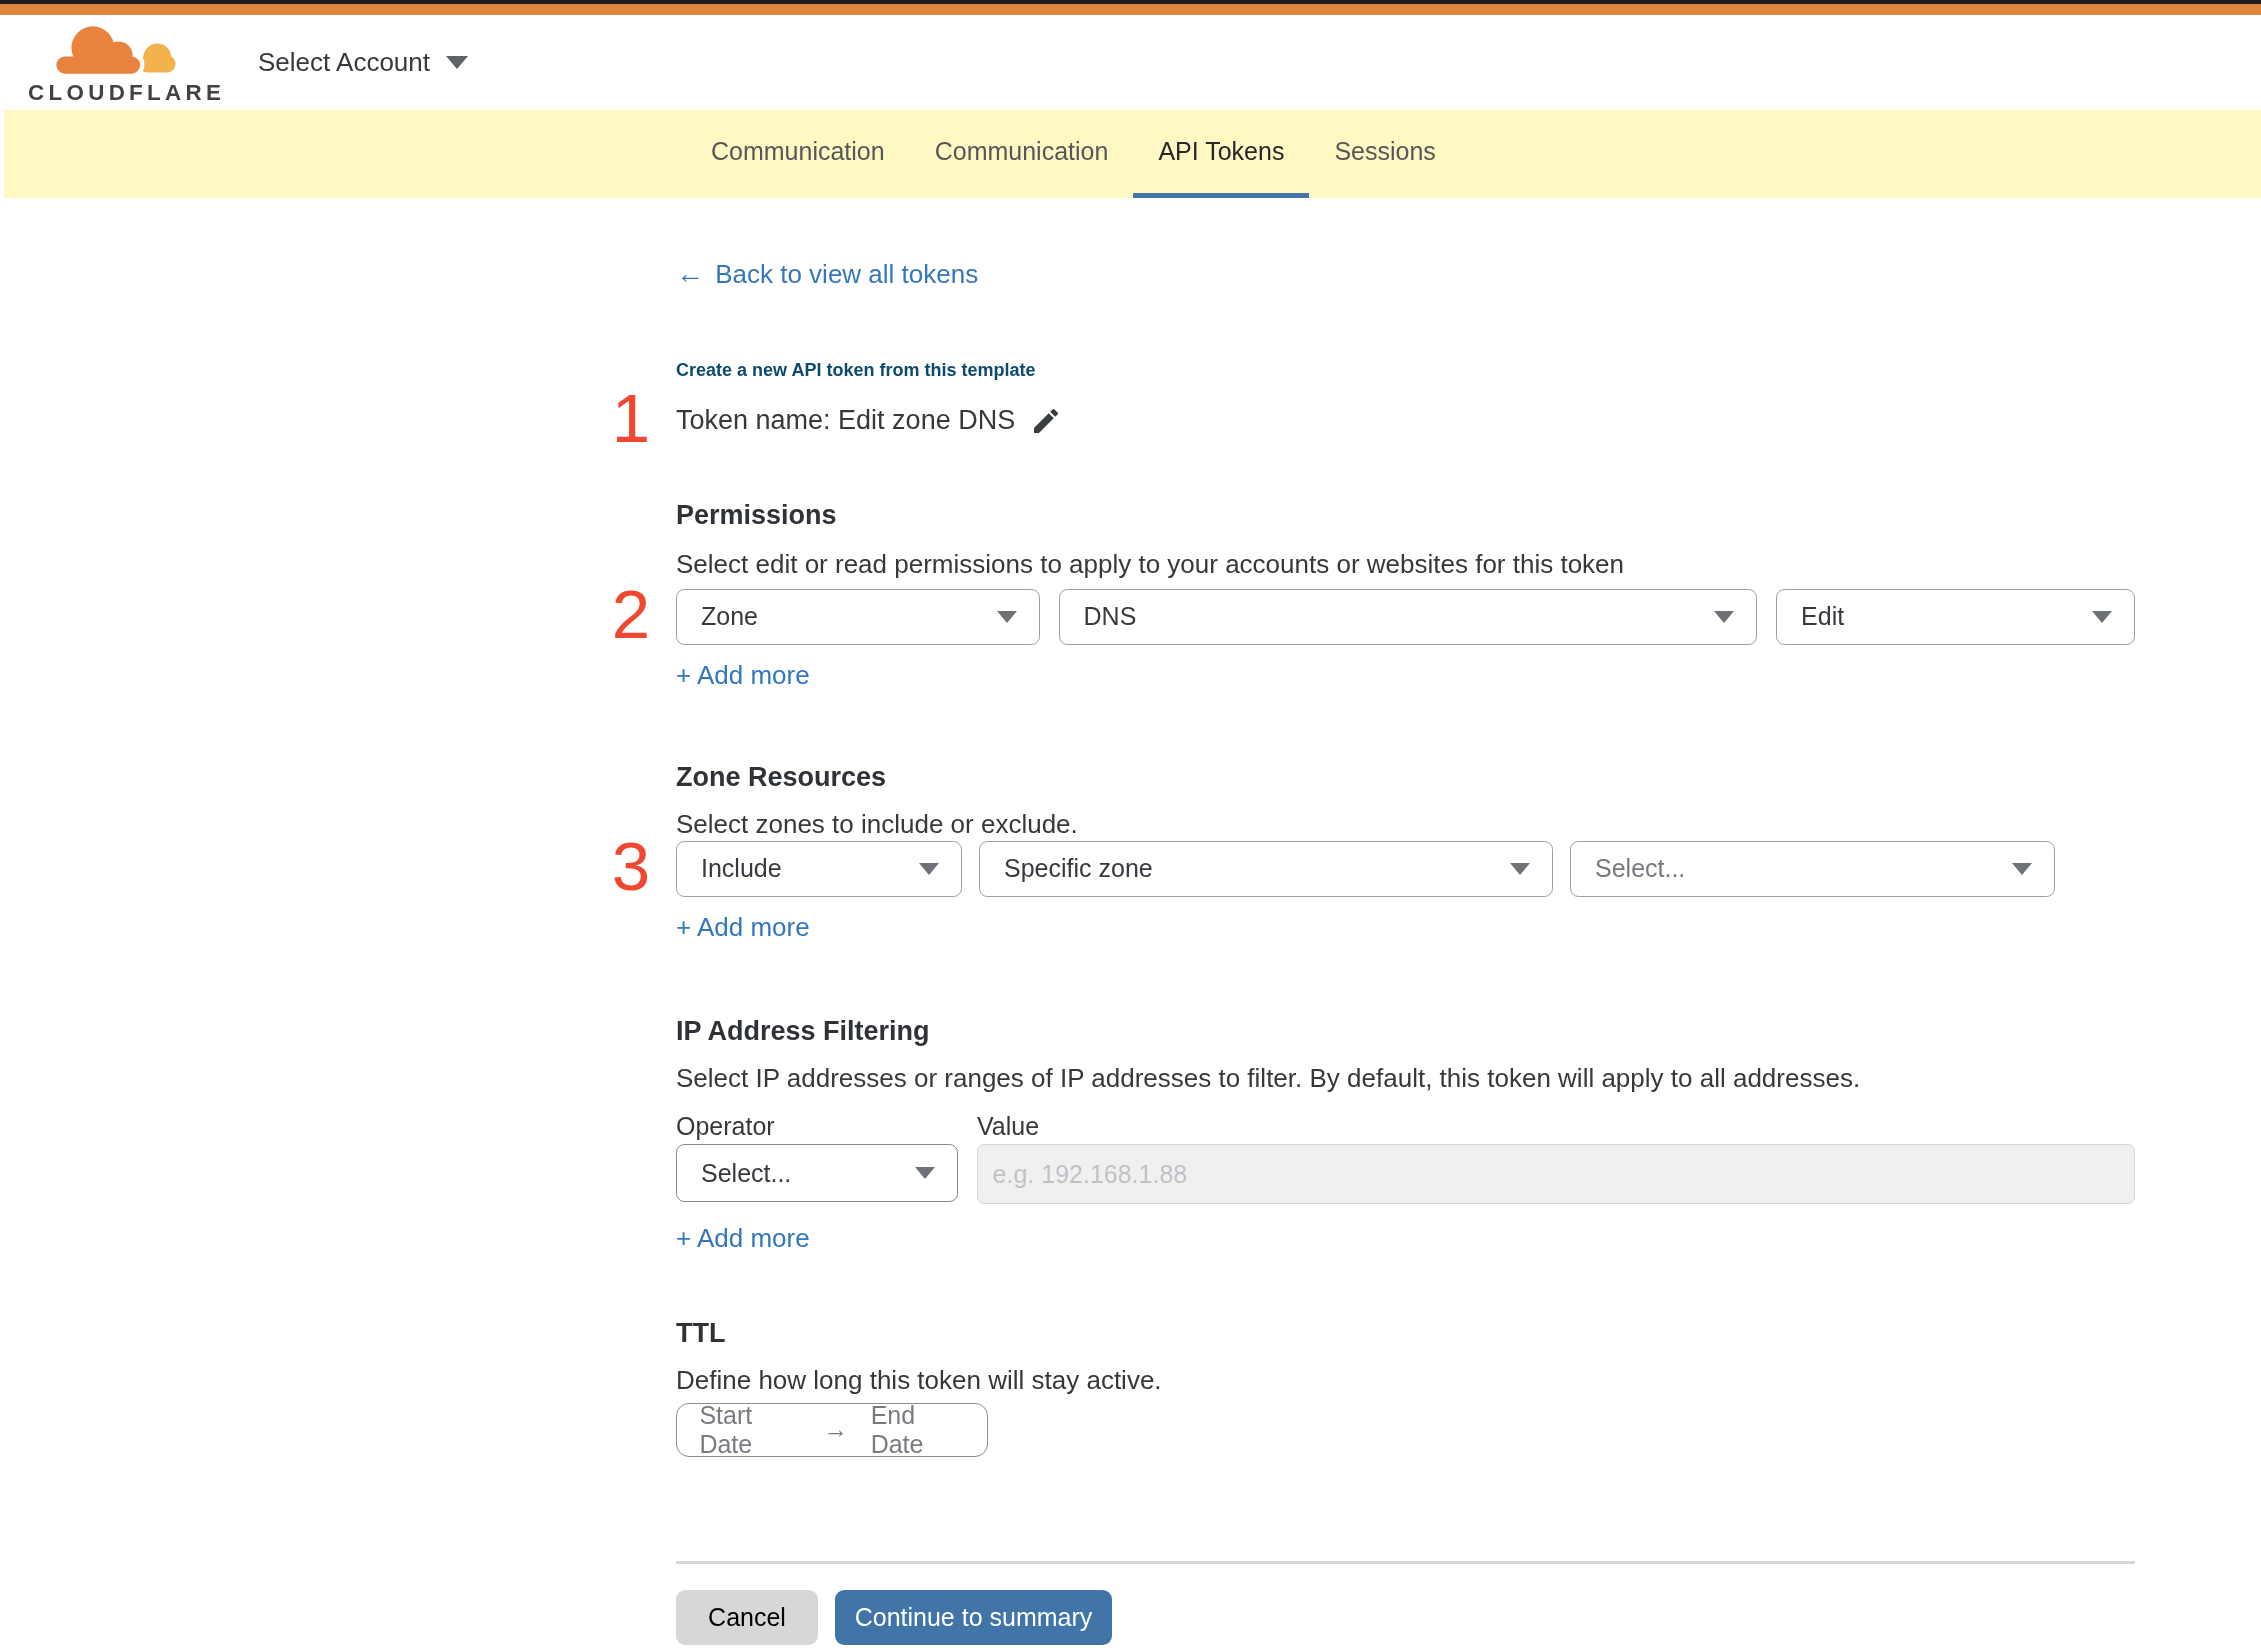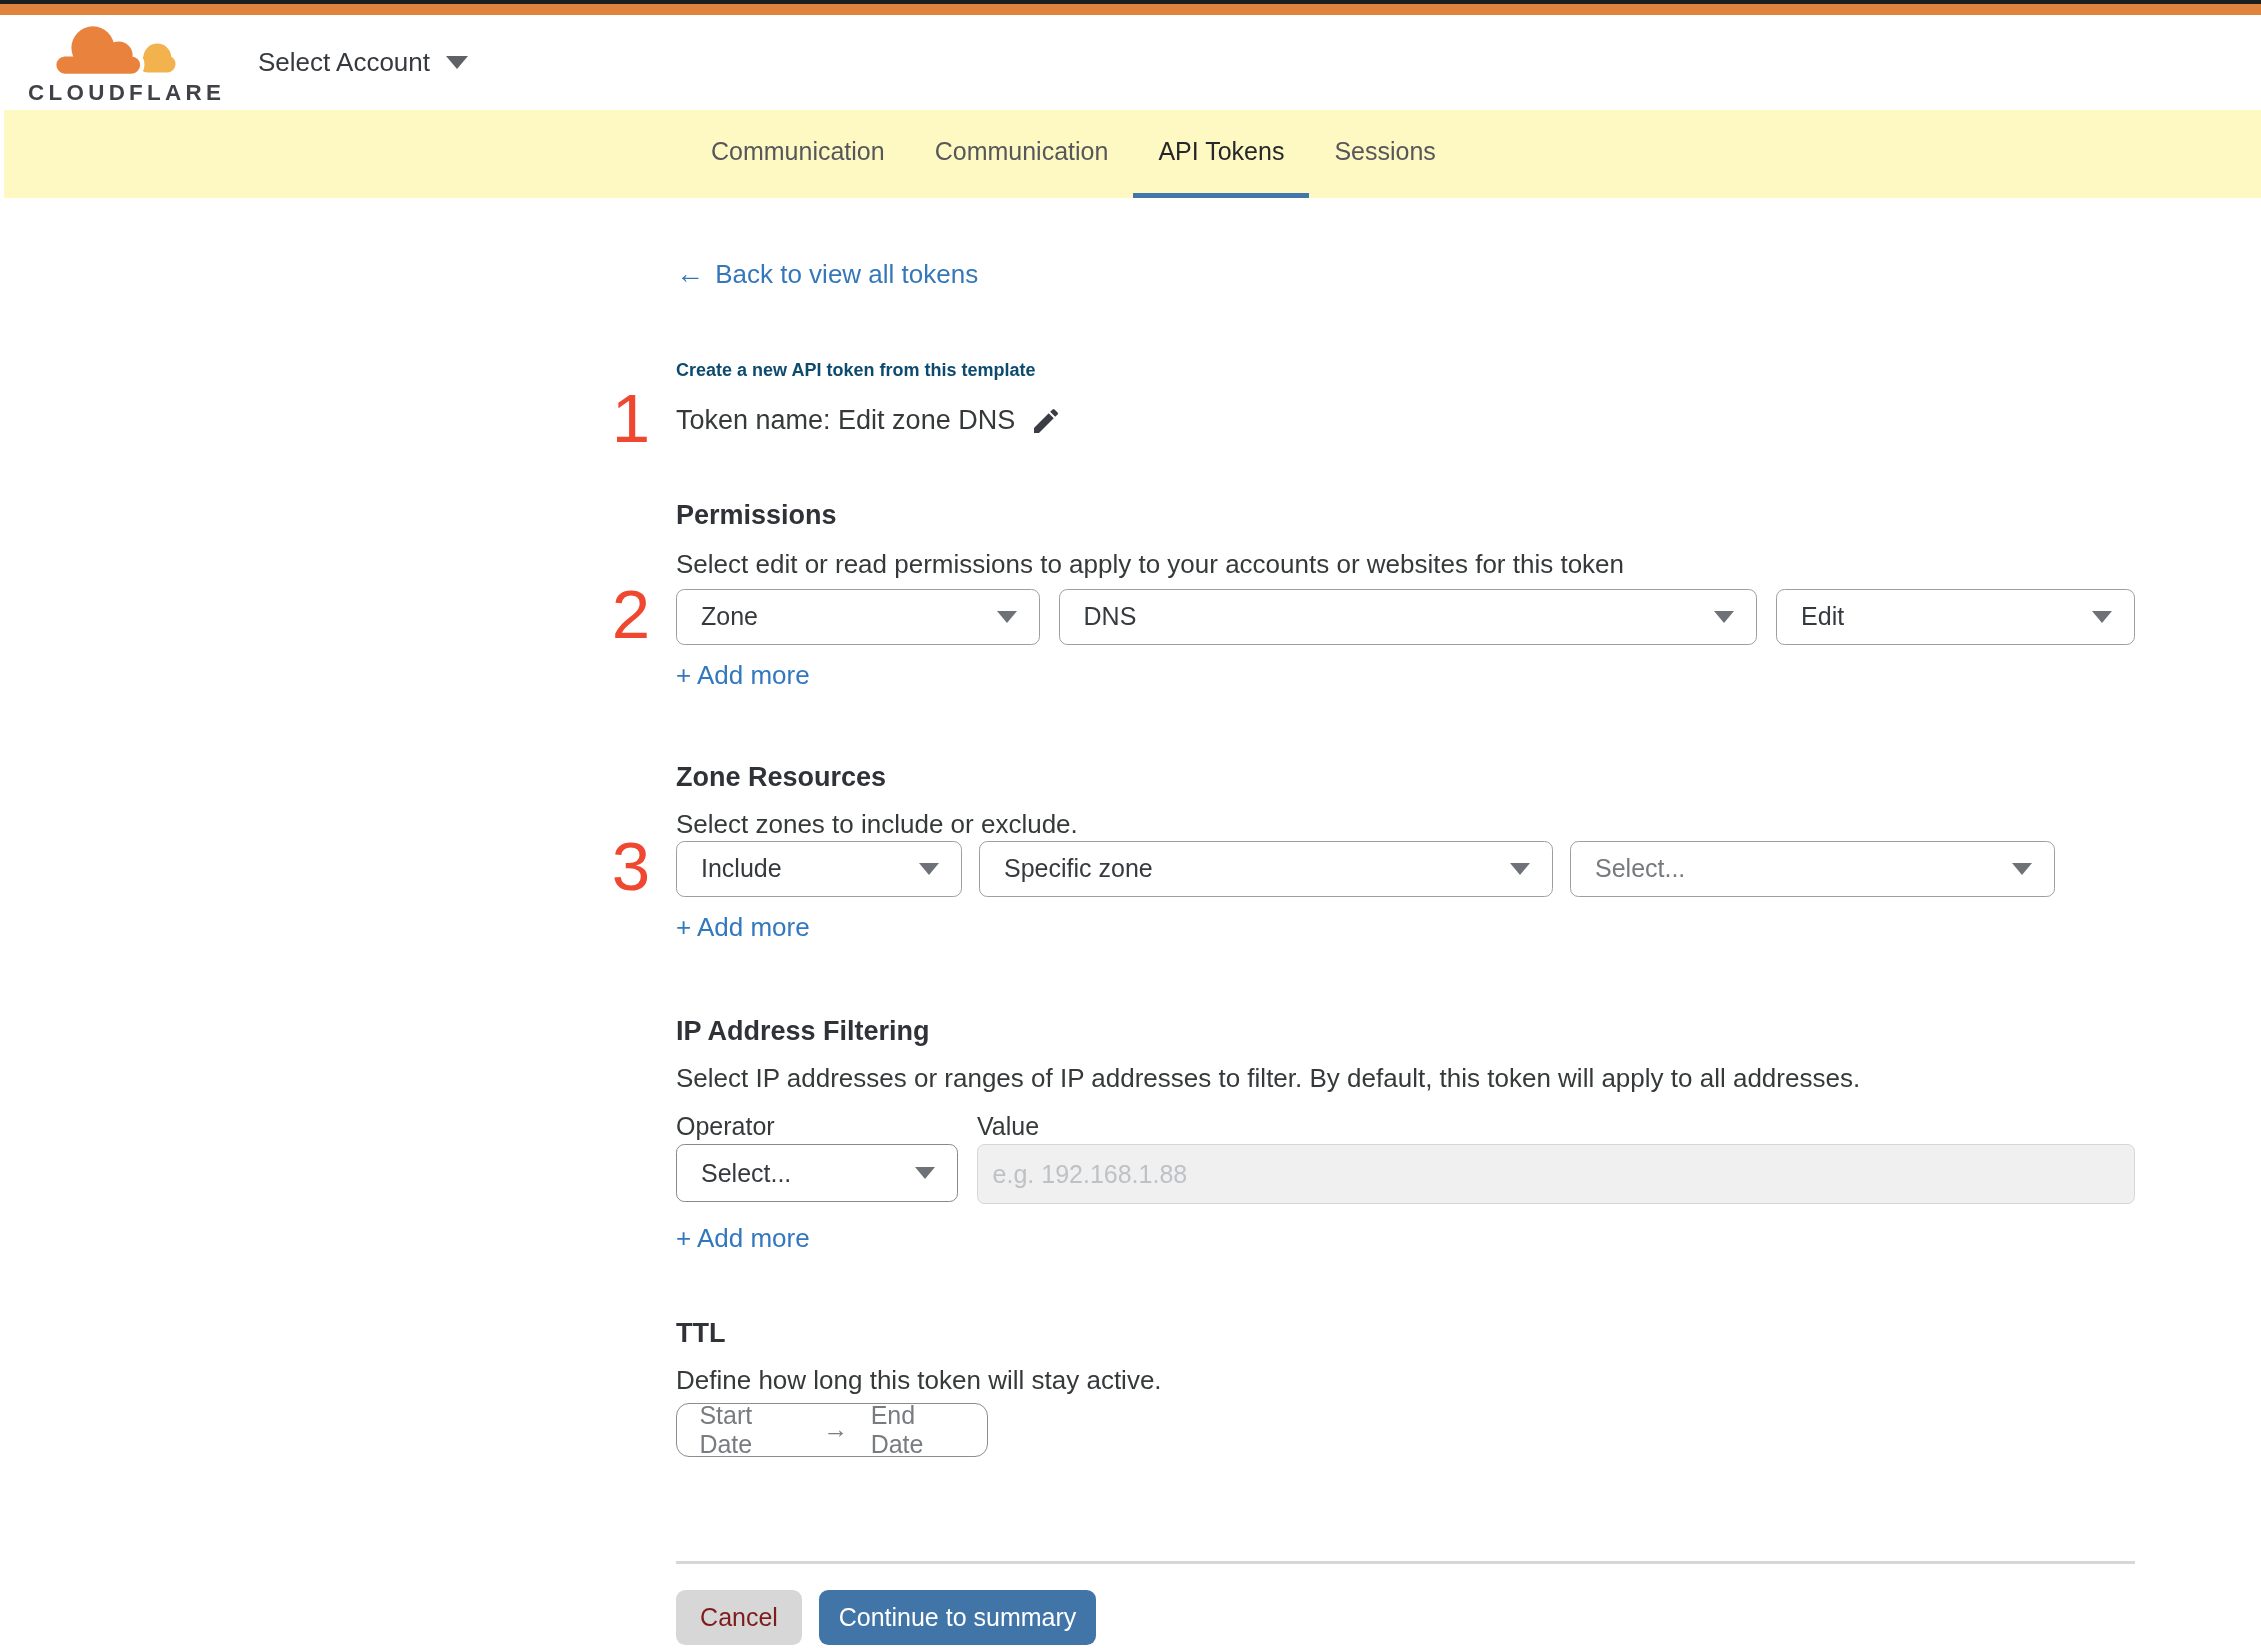--- a/index.html
+++ b/index.html
@@ -70,21 +70,21 @@
   .ip-value::placeholder { color:#bec1c5; }
 
   .ttl-box { margin-top:5.6px; width:312px; height:54px; border:1.9px solid #8a8d91; border-radius:13px;
              display:flex; align-items:center; gap:22.4px; padding:0 22.4px; font-size:25px;
              color:#787c80; cursor:pointer; }
 
   .divider { margin-top:104px; height:2.8px; background:#d7d7d8; width:1459px; }
   .btn-row { margin-top:26px; display:flex; gap:17px; }
   .btn { height:55px; border:none; border-radius:9.3px; font-size:25px; cursor:pointer;
          font-family:"Liberation Sans","DejaVu Sans",sans-serif; }
-  .btn-cancel { width:126px; background:#d7d7d8; color:#7f1d1d; }
+  .btn-cancel { width:142px; background:#d7d7d8; color:#000000; }
   .btn-continue { width:277px; background:#4175a8; color:#ffffff; }
 
   .mt-perm-h { margin-top:56px; }
   .mt-sub { margin-top:13px; }
   .mt-row { margin-top:7.5px; }
   .mt-zr-h { margin-top:67px; }
   .mt-zr-sub { margin-top:11.2px; }
   .mt-zr-row { margin-top:0px; }
   .mt-ip-h { margin-top:69px; }
   .mt-ip-sub { margin-top:11.2px; }

